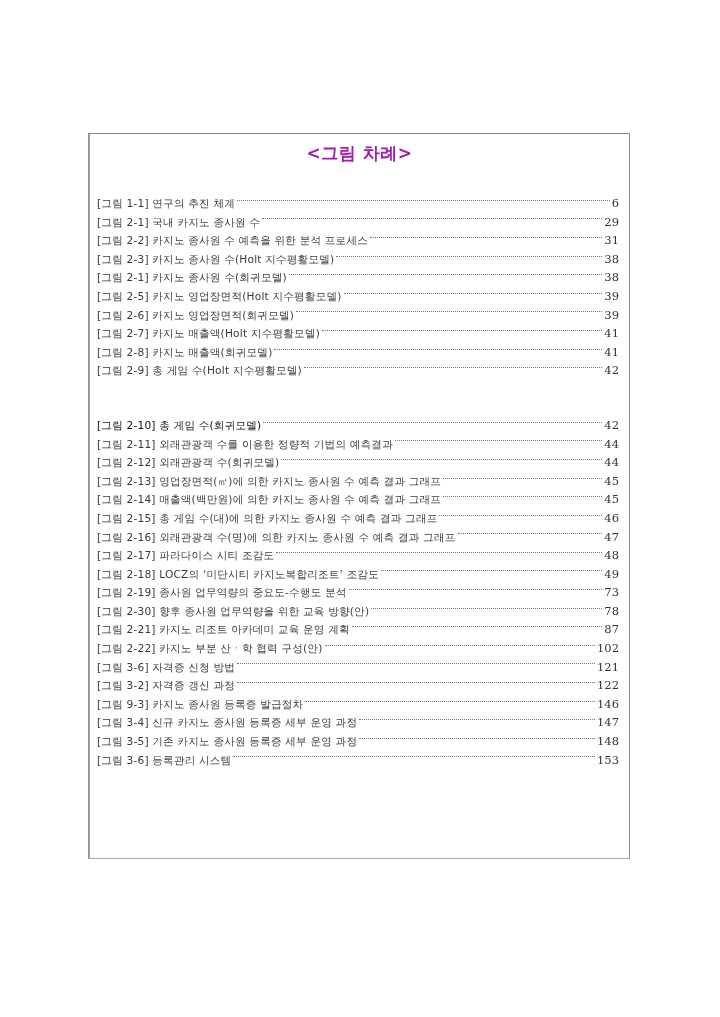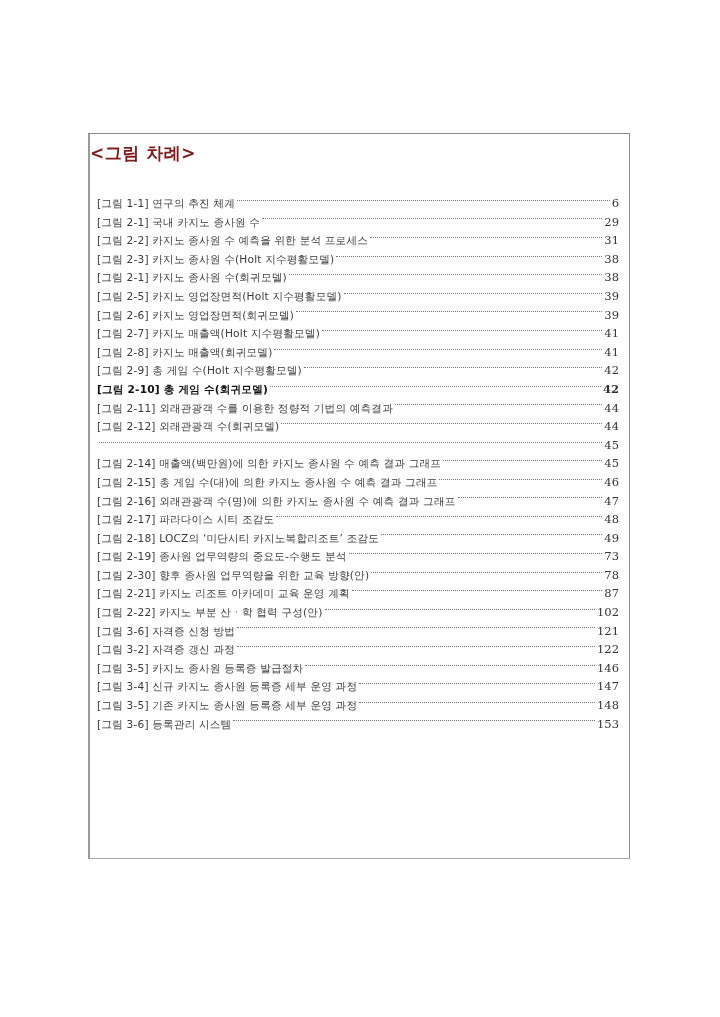--- a/index.html
+++ b/index.html
@@ -25,25 +25,25 @@
       border-left: 2px solid #9a9a9a;
       border-bottom: 1px solid #aaaaaa;
       box-sizing: border-box;
       background: #ffffff;
     }
     .title {
       position: absolute;
       left: 0;
       right: 0;
       top: 8px;
-      text-align: left;
+      text-align: center;
       font-family: "DejaVu Sans", "Liberation Sans", sans-serif;
       font-size: 17px;
       font-weight: bold;
-      color: #7f1d1d;
+      color: #a21caf;
       letter-spacing: 0.5px;
     }
     .toc-list {
       position: absolute;
       left: 7px;
       right: 10px;
       top: 60px;
       margin: 0;
       padding: 0;
       list-style: none;
@@ -52,21 +52,22 @@
       display: flex;
       align-items: center;
       height: 18.6px;
       font-size: 11.2px;
       line-height: 18.6px;
       white-space: nowrap;
       color: #3a3a3a;
     }
     .toc-item.bold {
       color: #111111;
-      font-weight: bold;
+      font-weight: normal;
+      margin-top: 36px;
     }
     .toc-label {
       flex: 0 0 auto;
       font-family: "DejaVu Sans", "Liberation Sans", sans-serif;
       font-size: 10.6px;
       letter-spacing: 0.2px;
     }
     .toc-leader {
       flex: 1 1 auto;
       margin: 0 2px;
@@ -150,20 +151,21 @@
         <span class="toc-label">[그림 2-11] 외래관광객 수를 이용한 정량적 기법의 예측결과</span>
         <span class="toc-leader"></span>
         <span class="toc-page">44</span>
       </li>
     <li class="toc-item">
         <span class="toc-label">[그림 2-12] 외래관광객 수(회귀모델)</span>
         <span class="toc-leader"></span>
         <span class="toc-page">44</span>
       </li>
     <li class="toc-item">
+        <span class="toc-label">[그림 2-13] 영업장면적(㎡)에 의한 카지노 종사원 수 예측 결과 그래프</span>
         <span class="toc-leader"></span>
         <span class="toc-page">45</span>
       </li>
     <li class="toc-item">
         <span class="toc-label">[그림 2-14] 매출액(백만원)에 의한 카지노 종사원 수 예측 결과 그래프</span>
         <span class="toc-leader"></span>
         <span class="toc-page">45</span>
       </li>
     <li class="toc-item">
         <span class="toc-label">[그림 2-15] 총 게임 수(대)에 의한 카지노 종사원 수 예측 결과 그래프</span>
@@ -209,21 +211,21 @@
         <span class="toc-label">[그림 3-6] 자격증 신청 방법</span>
         <span class="toc-leader"></span>
         <span class="toc-page">121</span>
       </li>
     <li class="toc-item">
         <span class="toc-label">[그림 3-2] 자격증 갱신 과정</span>
         <span class="toc-leader"></span>
         <span class="toc-page">122</span>
       </li>
     <li class="toc-item">
-        <span class="toc-label">[그림 3-5] 카지노 종사원 등록증 발급절차</span>
+        <span class="toc-label">[그림 9-3] 카지노 종사원 등록증 발급절차</span>
         <span class="toc-leader"></span>
         <span class="toc-page">146</span>
       </li>
     <li class="toc-item">
         <span class="toc-label">[그림 3-4] 신규 카지노 종사원 등록증 세부 운영 과정</span>
         <span class="toc-leader"></span>
         <span class="toc-page">147</span>
       </li>
     <li class="toc-item">
         <span class="toc-label">[그림 3-5] 기존 카지노 종사원 등록증 세부 운영 과정</span>

